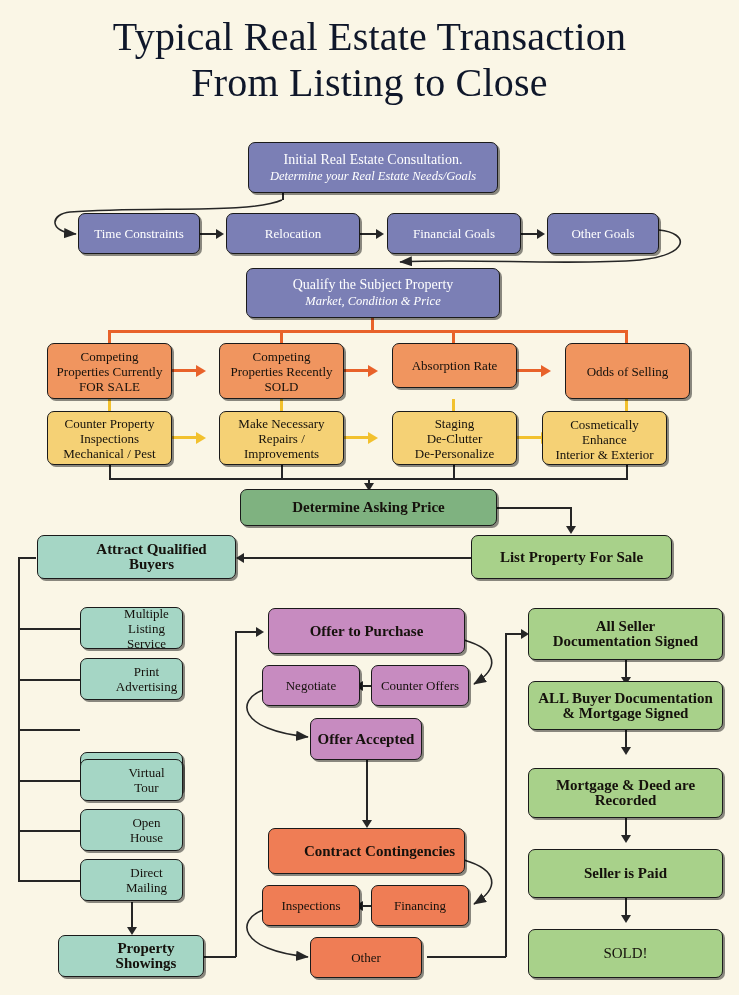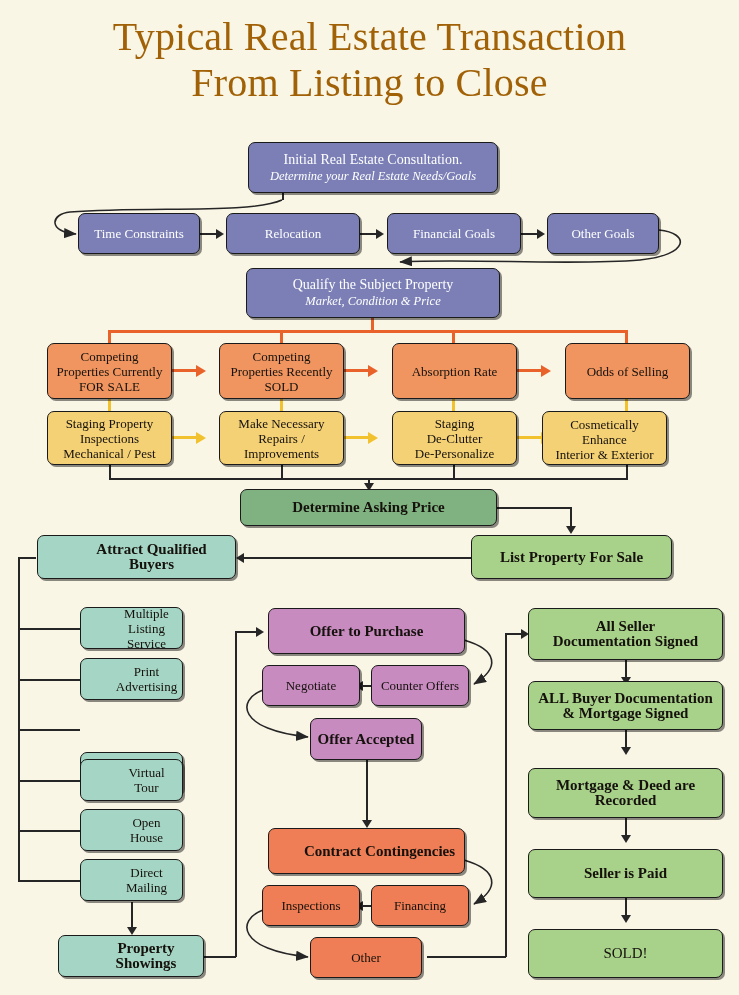--- a/index.html
+++ b/index.html
@@ -9,21 +9,21 @@
     font-family:"Liberation Serif", serif;
     overflow:hidden;
   }
   #stage{position:relative;width:739px;height:995px;}
 
   .title{
     position:absolute;left:0;top:14px;width:739px;
     text-align:center;
     font-family:"Liberation Serif", serif;
     font-size:40px;line-height:46px;
-    color:#a16207;
+    color:#0f172a;
     letter-spacing:.2px;
   }
 
   
   .node{
     position:absolute;
     box-sizing:border-box;
     border:1.6px solid #1a1a1a;
     border-radius:7px;
     display:flex;align-items:center;justify-content:center;
@@ -212,29 +212,29 @@
   <div class="node orange" style="left:47px;top:343px;width:125px;height:56px;flex-direction:column;">
     <span class="ln">Competing</span>
     <span class="ln">Properties Currently</span>
     <span class="ln">FOR SALE</span>
   </div>
   <div class="node orange" style="left:219px;top:343px;width:125px;height:56px;flex-direction:column;">
     <span class="ln">Competing</span>
     <span class="ln">Properties Recently</span>
     <span class="ln">SOLD</span>
   </div>
-  <div class="node orange" style="left:392px;top:343px;width:125px;height:56px;">
+  <div class="node orange" style="left:392px;top:343px;width:125px;height:45px;">
     <span class="ln">Absorption Rate</span>
   </div>
   <div class="node orange" style="left:565px;top:343px;width:125px;height:56px;">
     <span class="ln">Odds of Selling</span>
   </div>
 
   <div class="node yellow" style="left:47px;top:411px;width:125px;height:54px;flex-direction:column;">
-    <span class="ln">Staging Property</span>
+    <span class="ln">Counter Property</span>
     <span class="ln">Inspections</span>
     <span class="ln">Mechanical / Pest</span>
   </div>
   <div class="node yellow" style="left:219px;top:411px;width:125px;height:54px;flex-direction:column;">
     <span class="ln">Make Necessary</span>
     <span class="ln">Repairs /</span>
     <span class="ln">Improvements</span>
   </div>
   <div class="node yellow" style="left:392px;top:411px;width:125px;height:54px;flex-direction:column;">
     <span class="ln">Staging</span>

